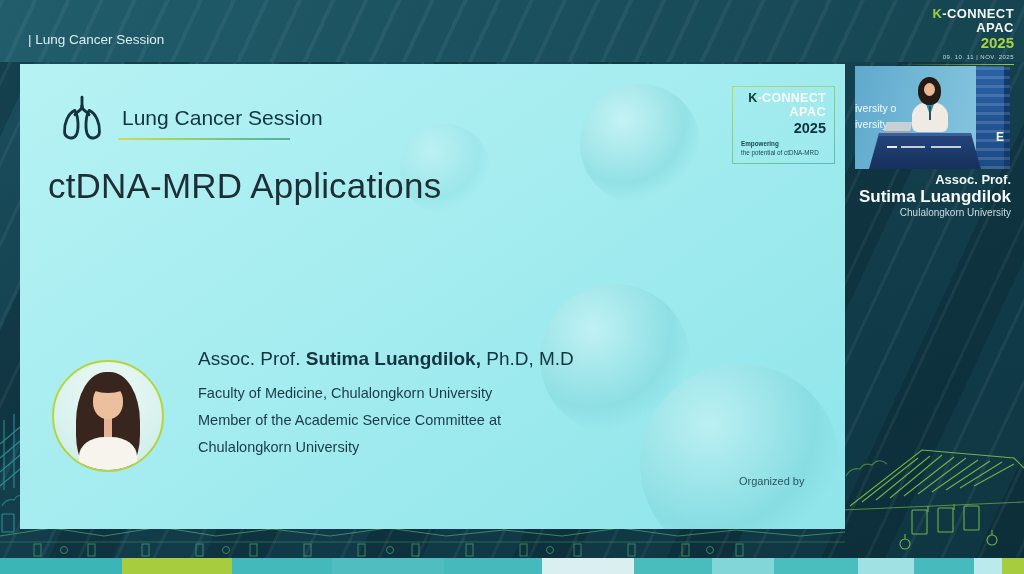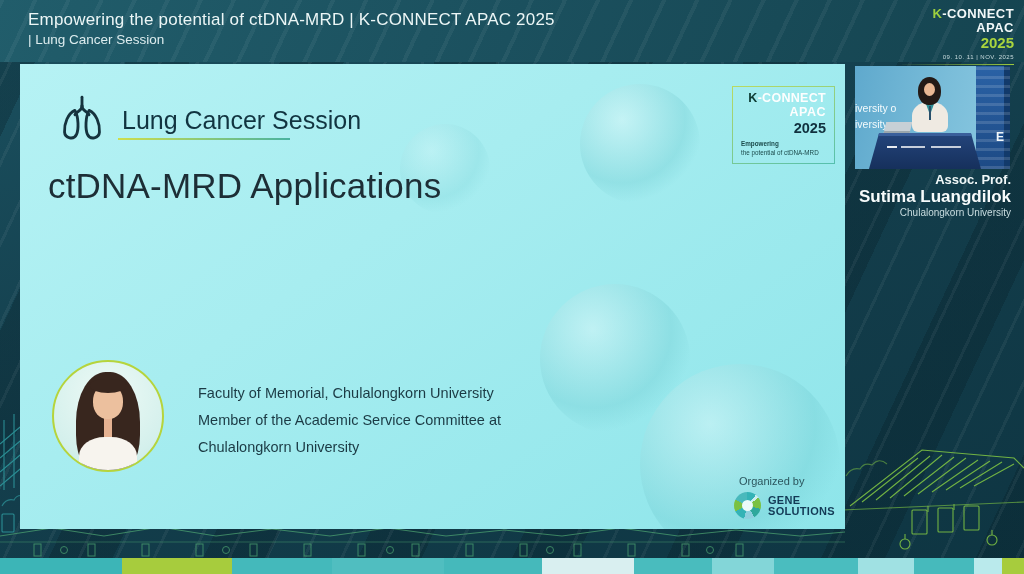--- a/index.html
+++ b/index.html
@@ -42,21 +42,21 @@
     background:linear-gradient(145deg,#b6f2f4 0%, #a7edf0 40%, #8ee5ea 100%); overflow:hidden; }
   .molecule { position:absolute; border-radius:50%; pointer-events:none;
     background:radial-gradient(circle at 35% 30%, rgba(255,255,255,0.35), rgba(110,200,206,0.30) 55%, rgba(110,200,206,0) 72%); }
   .m1 { left:520px; top:220px; width:150px; height:150px; }
   .m2 { left:620px; top:300px; width:200px; height:200px; }
   .m3 { left:560px; top:20px;  width:120px; height:120px; }
   .m4 { left:380px; top:60px;  width:90px;  height:90px; opacity:.6; }
 
   .session-row { position:absolute; left:40px; top:30px; }
   .lungs-icon { position:absolute; left:0; top:0; }
-  .session-label { position:absolute; left:62px; top:12px; font-size:25px; font-weight:500;
+  .session-label { position:absolute; left:62px; top:12px; font-size:21px; font-weight:500;
     color:#113440; white-space:nowrap; }
   .session-underline { position:absolute; left:58px; top:44px; width:172px; height:2px;
     background:linear-gradient(90deg,#cede4c, #49b3a0); }
 
   .slide-title { position:absolute; left:28px; top:80px; font-size:35px; line-height:51px;
     font-weight:400; letter-spacing:.2px; color:#1d2e36;margin-top:16px; }
 
   .logo-box { position:absolute; left:712px; top:22px; width:103px; height:78px;
     border:1.5px solid; border-image:linear-gradient(160deg,#bada60,#55bfae) 1;
     padding:5px 8px; text-align:right; line-height:1.1; }
@@ -138,21 +138,20 @@
   
   .footer-color-bar { position:absolute; left:0; bottom:0; width:1024px; height:16px;
     display:flex; z-index:4; }
 </style>
 </head>
 <body>
 
 <div id="app">
 
   <div class="top-bar">
-    <div class="header-title">Empowering the potential of ctDNA-MRD | K-CONNECT APAC 2025</div>
     <div class="header-session">| Lung Cancer Session</div>
   </div>
 
   <div class="event-badge">
     <div class="row1"><span class="k">K</span><span>-CONNECT</span></div>
     <div class="row2">APAC</div>
     <div class="row3">2025</div>
     <div class="row4">09. 10. 11 | NOV. 2025</div>
     <div class="badge-underline"></div>
   </div>
@@ -238,35 +237,29 @@
     </div>
 
     <div class="speaker-photo">
       <div class="sp-hair"></div>
       <div class="sp-neck"></div>
       <div class="sp-face"></div>
       <div class="sp-fringe"></div>
       <div class="sp-body"></div>
     </div>
 
+    <div class="speaker-name"><span>Assoc. Prof. </span><b>Sutima Luangdilok,</b><span> Ph.D, M.D</span></div>
 
     <div class="affiliations">
-      <div>Faculty of Memorial, Chulalongkorn University</div>
+      <div>Faculty of Medicine, Chulalongkorn University</div>
       <div>Member of the Academic Service Committee at</div>
       <div>Chulalongkorn University</div>
     </div>
 
     <div class="org-label">Organized by</div>
-    <div class="org-logo-row">
-      <div class="pinwheel"></div>
-      <div class="org-name">
-        <div>GENE</div>
-        <div>SOLUTIONS</div>
-      </div>
-    </div>
   </div>
 
   <div class="video-panel">
     <div class="vp-screen-text1">iversity o</div>
     <div class="vp-screen-text2">iversity</div>
     <div class="vp-banner"></div>
     <div class="vp-stage-letter">E</div>
     <div class="vp-laptop"></div>
     <div class="vp-jacket"></div>
     <div class="vp-shirt"></div>

